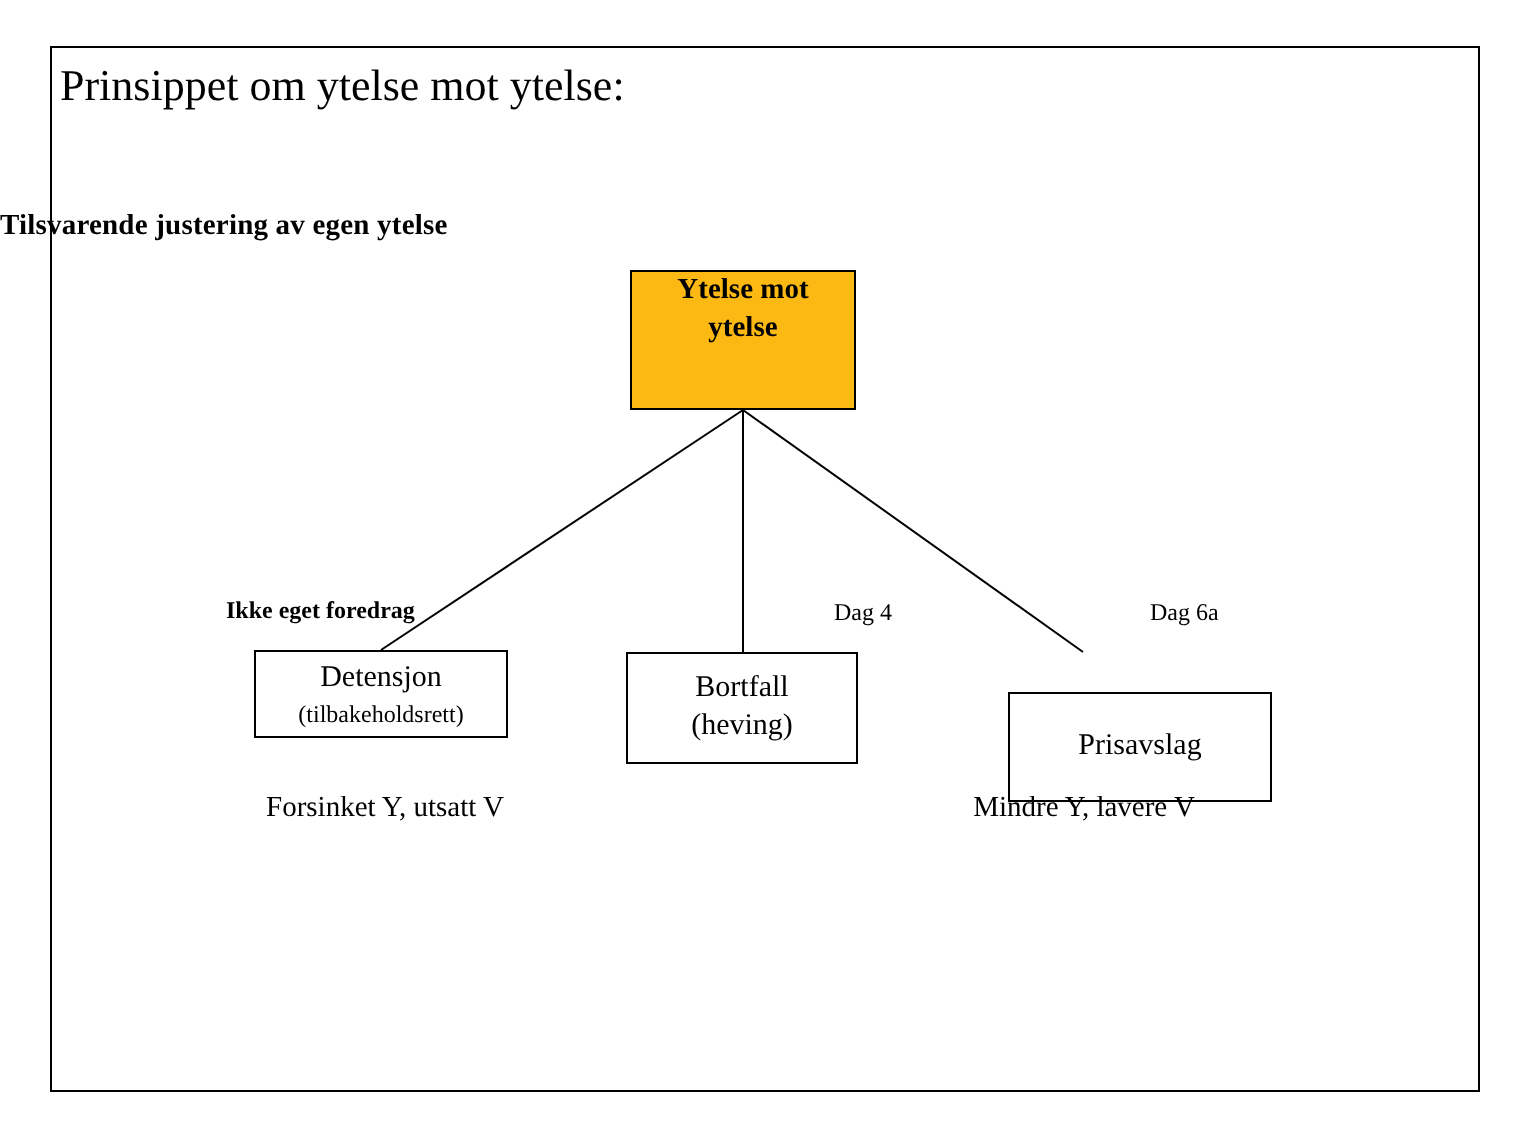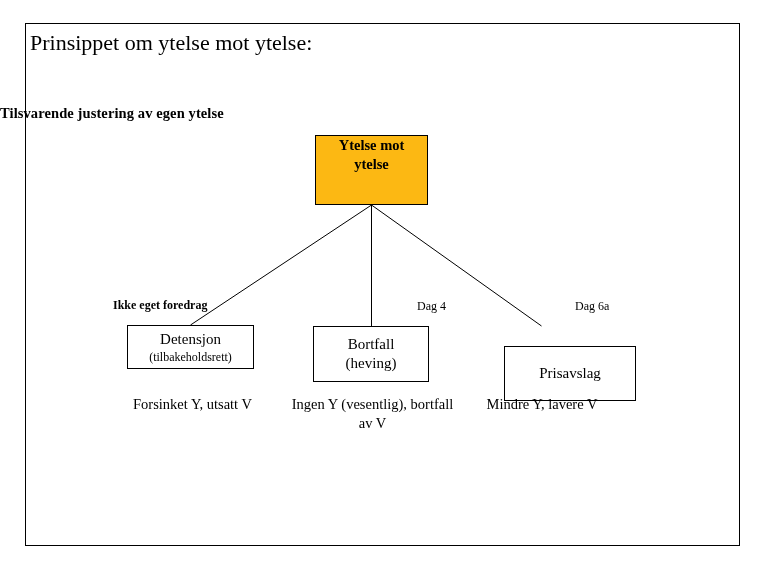--- a/index.html
+++ b/index.html
@@ -212,17 +212,16 @@
   <div class="node-box" id="box-bortfall">
     <div class="line1">Bortfall</div>
     <div class="line2">(heving)</div>
   </div>
 
   <div class="node-box" id="box-prisavslag">
     <div class="line1">Prisavslag</div>
   </div>
 
   <div class="caption" id="cap-left">Forsinket Y, utsatt V</div>
-  <div class="caption" id="cap-mid">Ingen Y (vesentlig), bortfall av V</div>
   <div class="caption" id="cap-right">Mindre Y, lavere V</div>
 
 
 </div>
 
 </body></html>

